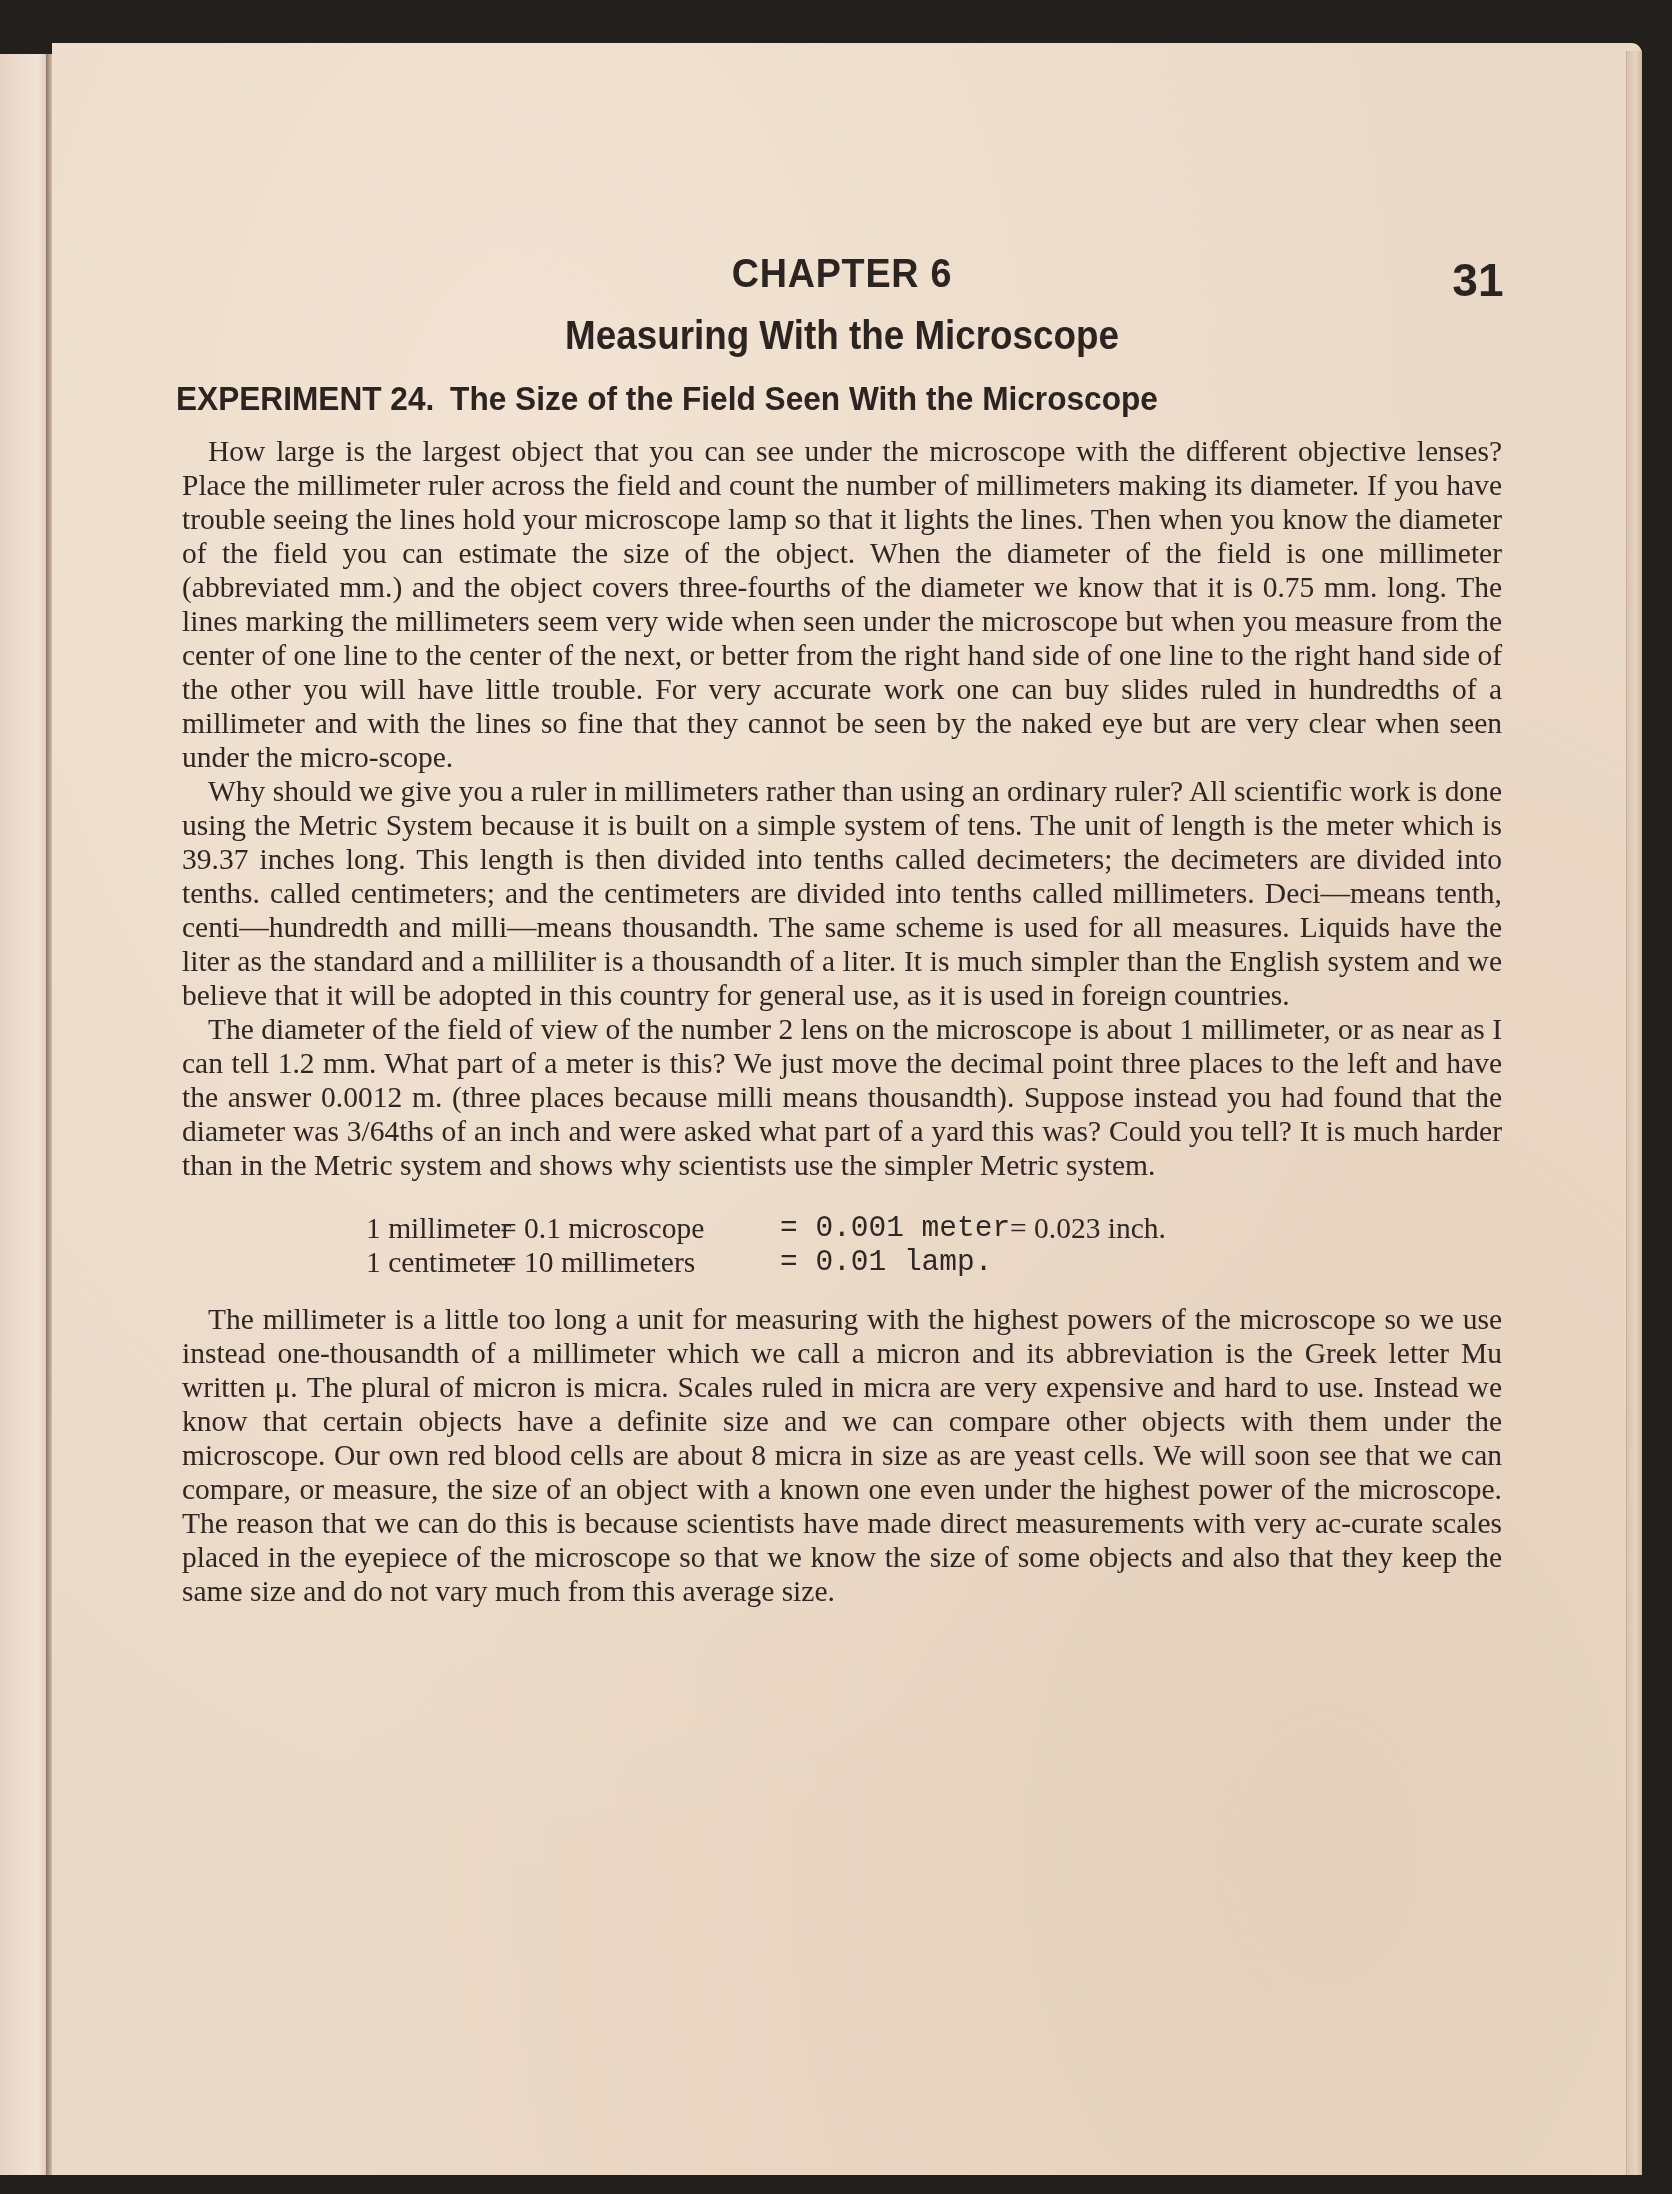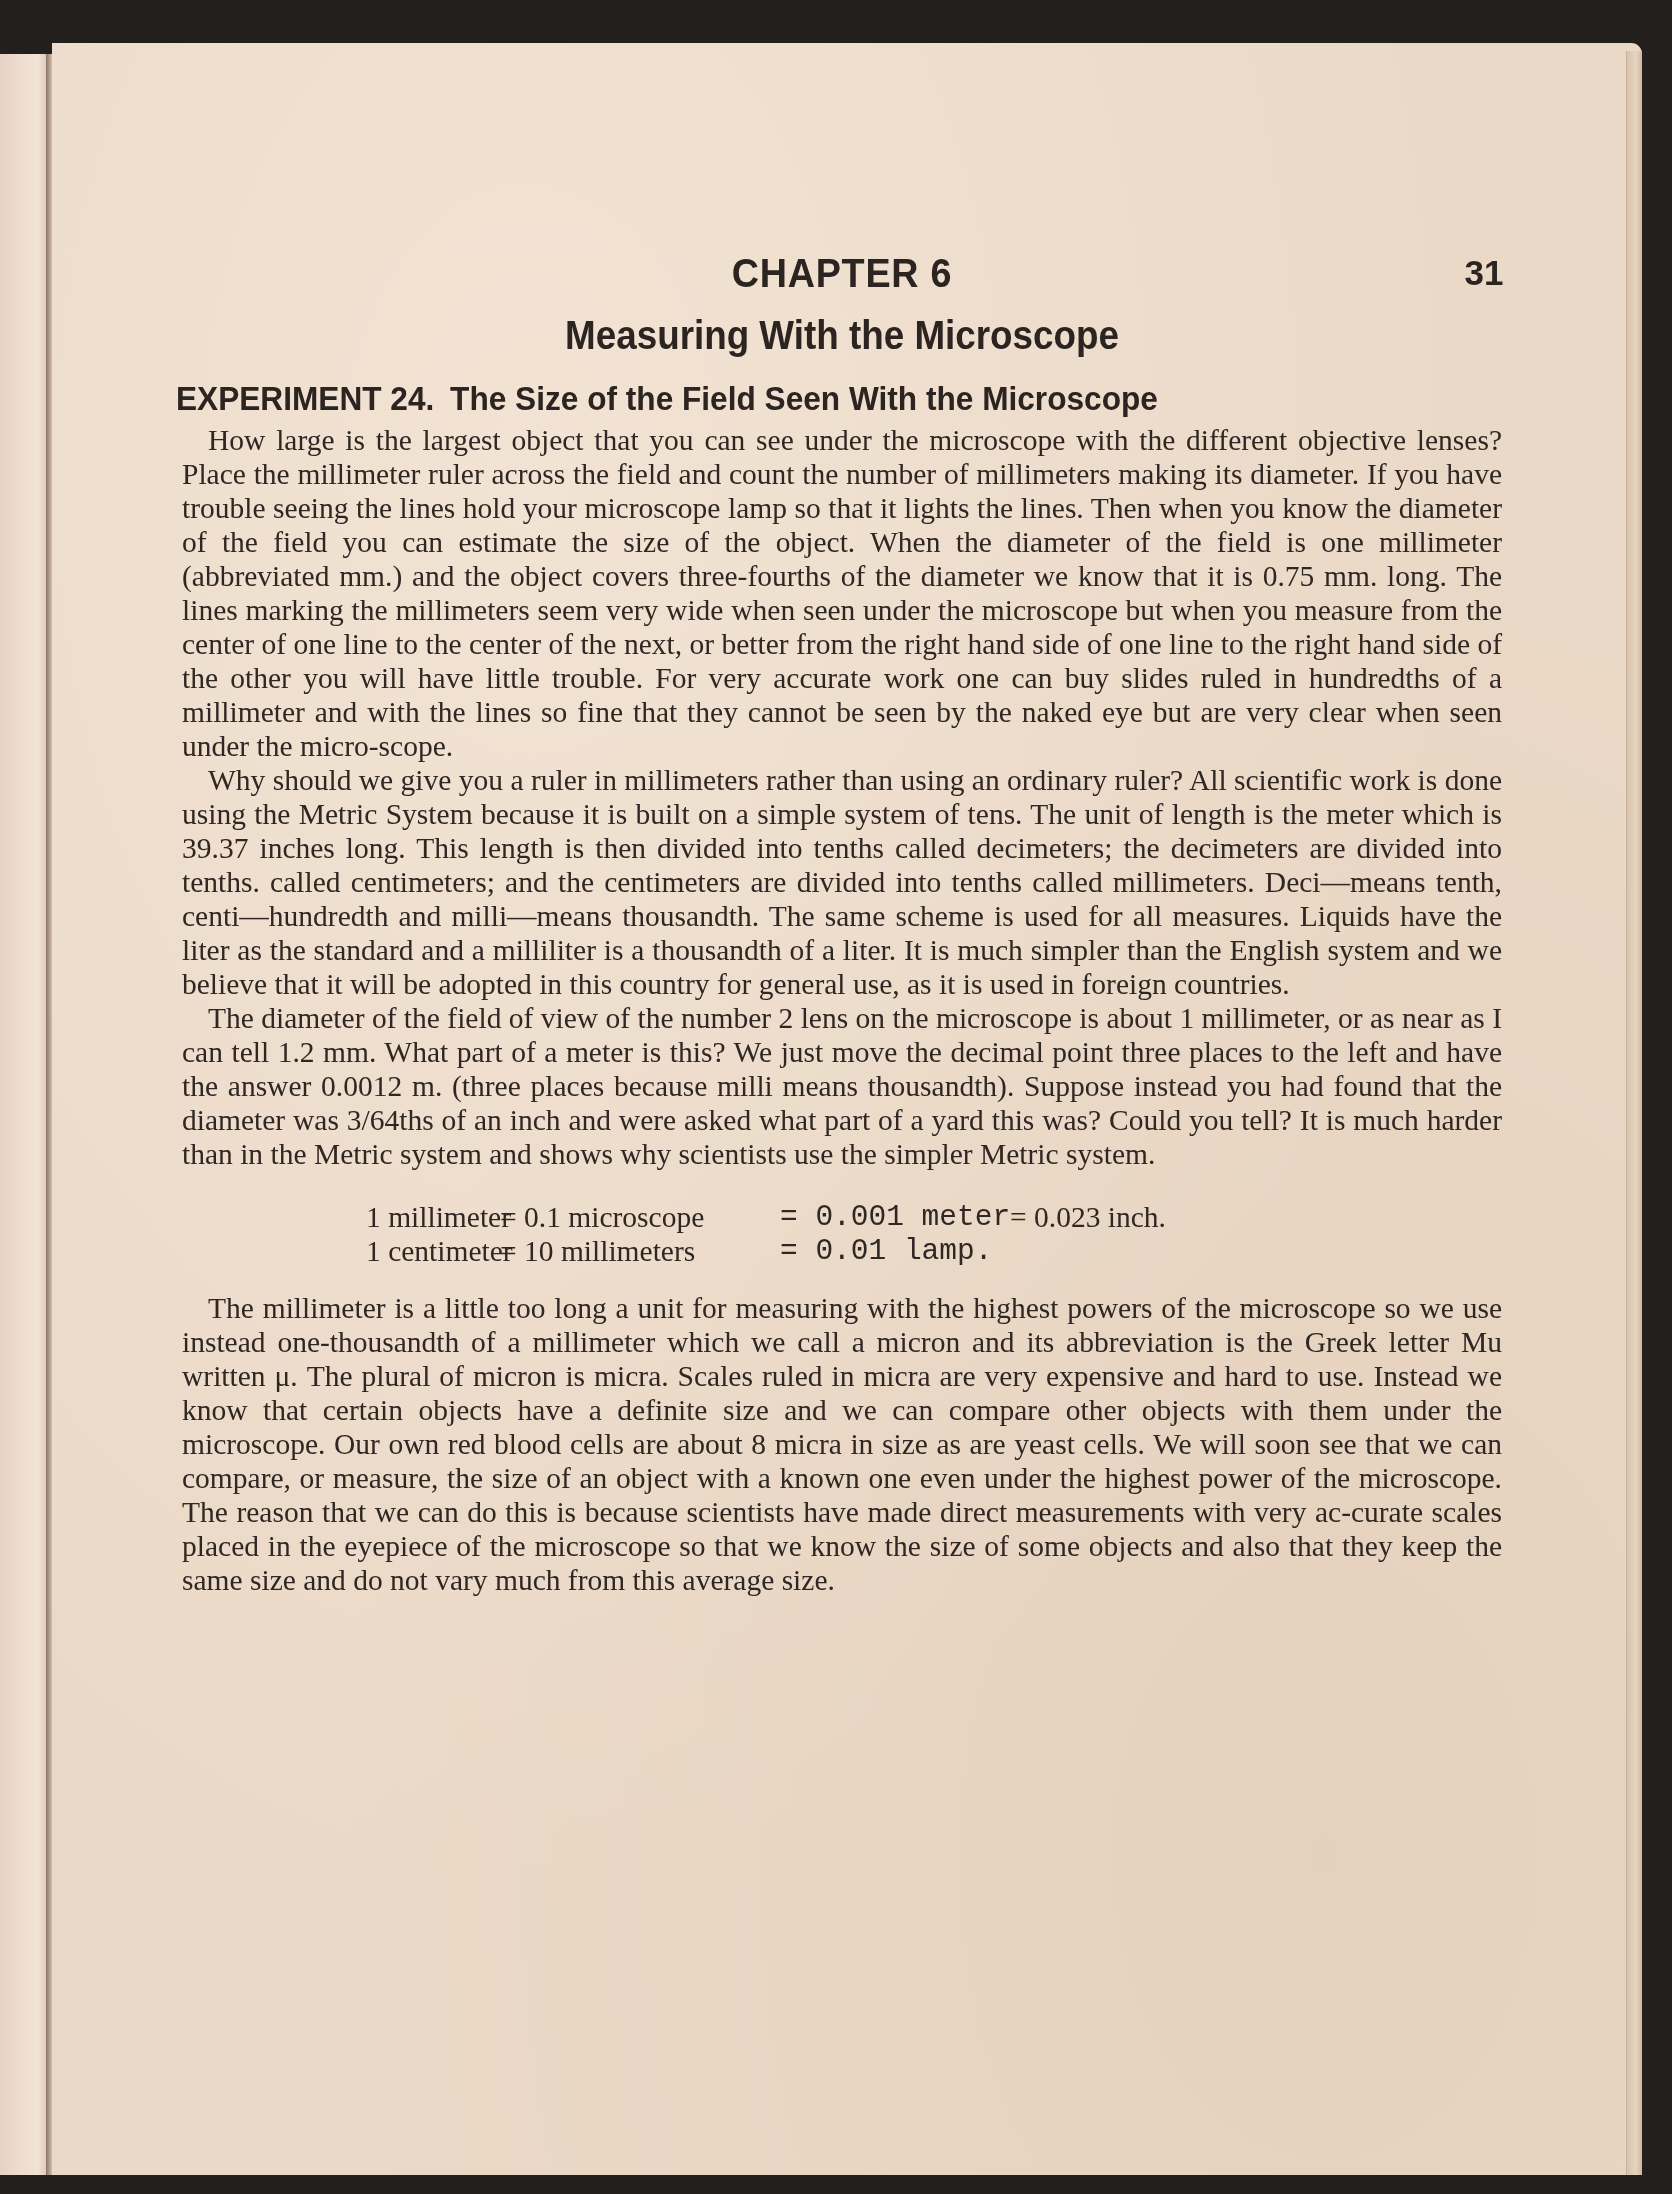--- a/index.html
+++ b/index.html
@@ -37,38 +37,38 @@
   .chapter-row { position: relative; height: 61px; text-decoration: underline; }
   .chapter-title {
     position: absolute; left: 0; right: 0; top: 0; text-align: center;
     font-family: "Liberation Sans", "DejaVu Sans", sans-serif;
     font-weight: bold; font-size: 41px; letter-spacing: 0.8px; color: #2b2421;
     transform: scaleX(0.92);
   }
   .page-number {
     position: absolute; right: -1.5px; top: 3.1px;
     font-family: "Liberation Sans", "DejaVu Sans", sans-serif;
-    font-weight: bold; font-size: 35px; color: #2b2421;
+    font-weight: bold; font-size: 46px; color: #2b2421;
   }
   .section-title {
     text-align: center; margin-top: 1.5px;
     font-family: "Liberation Sans", "DejaVu Sans", sans-serif;
     font-weight: bold; font-size: 40px; color: #2b2421;
     transform: scaleX(0.92);
   }
   .experiment-heading {
     margin-top: 21.5px; margin-left: -6.1px;
     font-family: "Liberation Sans", "DejaVu Sans", sans-serif;
     font-weight: bold; font-size: 34px; color: #2b2421; white-space: nowrap;
     transform: scaleX(0.93); transform-origin: left;
   }
   .experiment-heading .label { margin-right: 17px; }
   .body-text {
     font-size: 29.5px; line-height: 34px; text-align: justify;
-    color: #2f2723; margin-top: 5px;
+    color: #2f2723; margin-top: 16px;
   }
   .body-text p { margin: 0; text-indent: 26px; }
   .conversions {
     margin: 29px 0 23px 184px;
     font-size: 29.5px; line-height: 34px; color: #2f2723;
   }
   .conv-row { display: flex; white-space: nowrap; }
   .c1 { width: 134px; }
   .c2 { width: 280px; }
   .c3 { width: 230px; font-family: Liberation Mono, monospace; }

